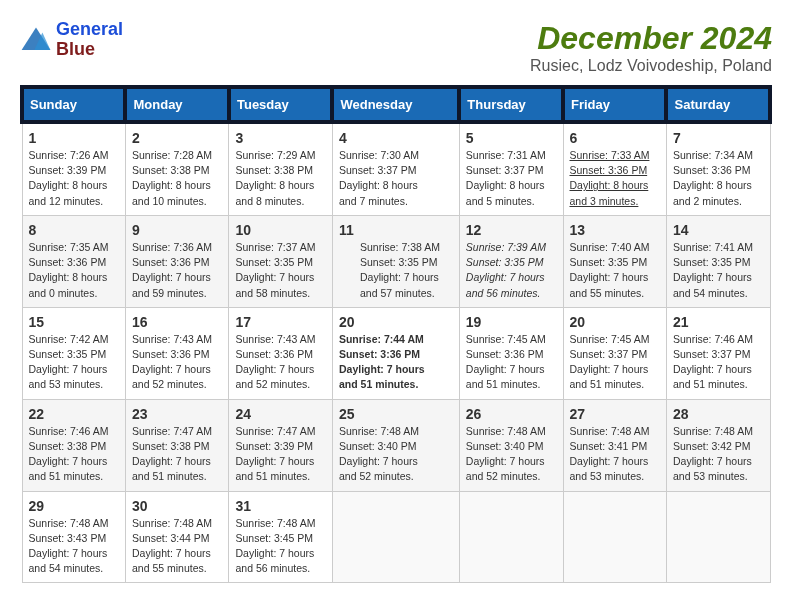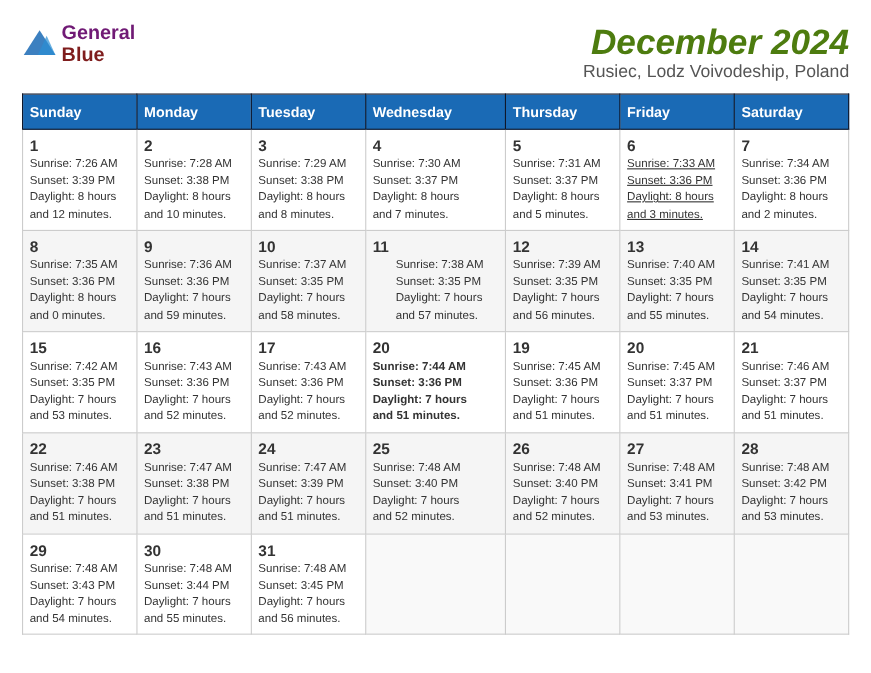--- a/index.html
+++ b/index.html
@@ -21,21 +21,21 @@
       align-items: center;
       gap: 4px;
     }
     .logo-text {
       font-size: 18px;
       font-weight: bold;
       color: #333;
       line-height: 1.1;
     }
     .logo-text span {
-      color: #701a75;
+      color: #1d4ed8;
     }
     .logo-icon {
       width: 32px;
       height: 28px;
     }
     .title-area {
       text-align: right;
     }
     .main-title {
       font-size: 32px;
@@ -52,21 +52,21 @@
       border-collapse: collapse;
       font-size: 11px;
     }
     thead tr th {
       background-color: #1a6ab5;
       color: #fff;
       padding: 8px 6px;
       text-align: left;
       font-size: 13px;
       font-weight: bold;
-      border: 1px solid #0f172a;
+      border: 4px solid #0f172a;
     }
     tbody tr td {
       border: 1px solid #ccc;
       padding: 6px 6px;
       vertical-align: top;
       color: #333;
       background: #fff;
     }
     tbody tr:nth-child(even) td {
       background: #f5f5f5;
@@ -194,21 +194,21 @@
         </td>
         <td>
           <span class="day-num">11</span>
           <div class="day-info" style="white-space: pre-line; margin-left: 21px;">Sunrise: 7:38 AM
 Sunset: 3:35 PM
 Daylight: 7 hours
 and 57 minutes.</div>
         </td>
         <td>
           <span class="day-num">12</span>
-          <div class="day-info" style="white-space: pre-line;">Sunrise: 7:39 AM
+          <div class="day-info" style="white-space: pre-line; font-style: italic;">Sunrise: 7:39 AM
 Sunset: 3:35 PM
 Daylight: 7 hours
 and 56 minutes.</div>
         </td>
         <td>
           <span class="day-num">13</span>
           <div class="day-info" style="white-space: pre-line;">Sunrise: 7:40 AM
 Sunset: 3:35 PM
 Daylight: 7 hours
 and 55 minutes.</div>

